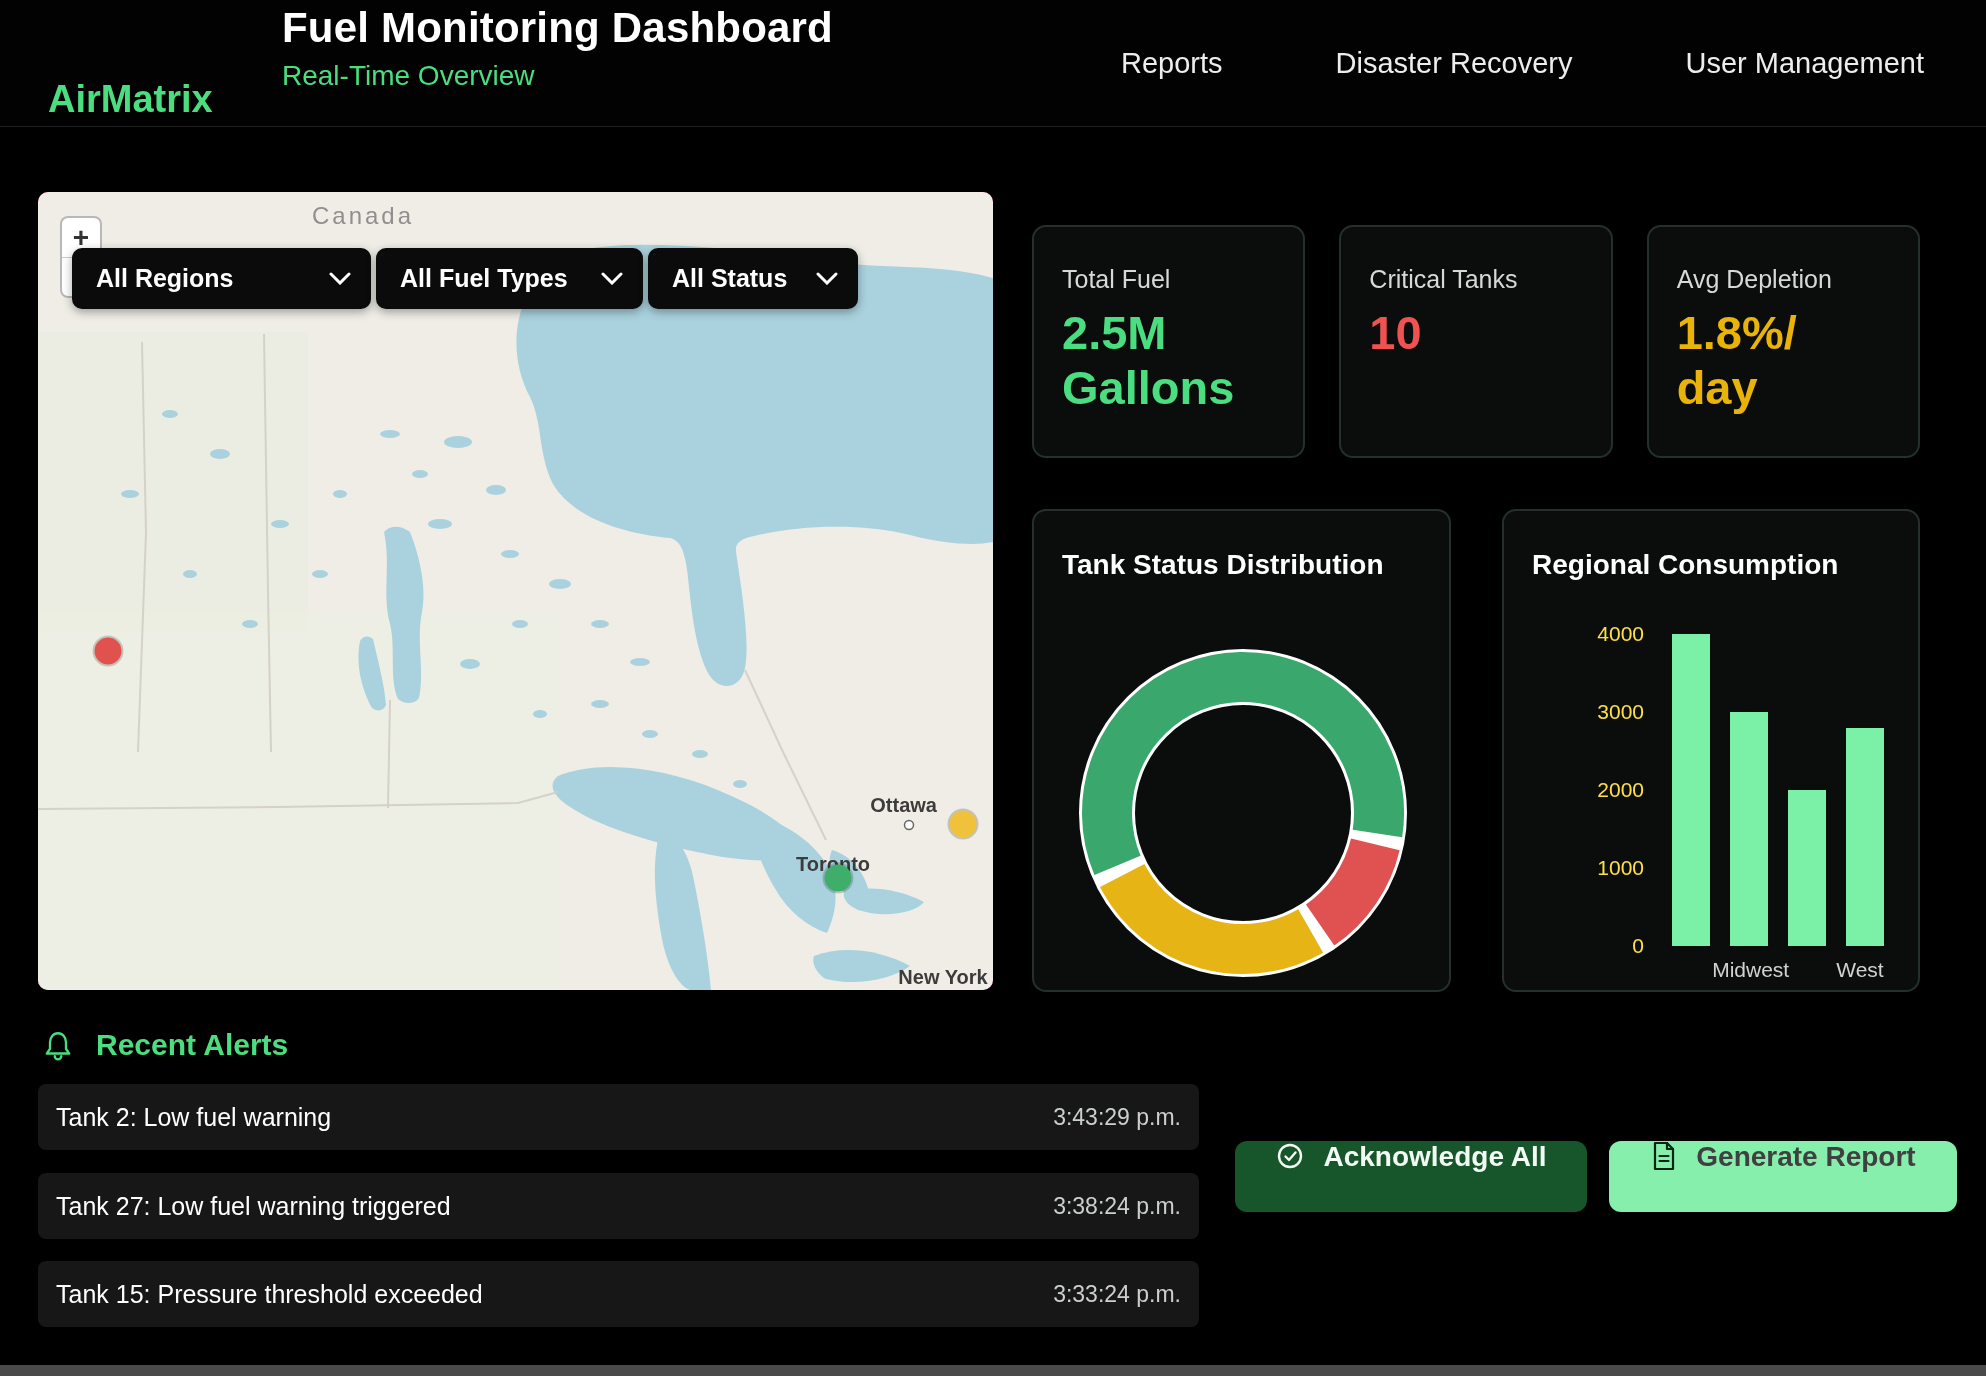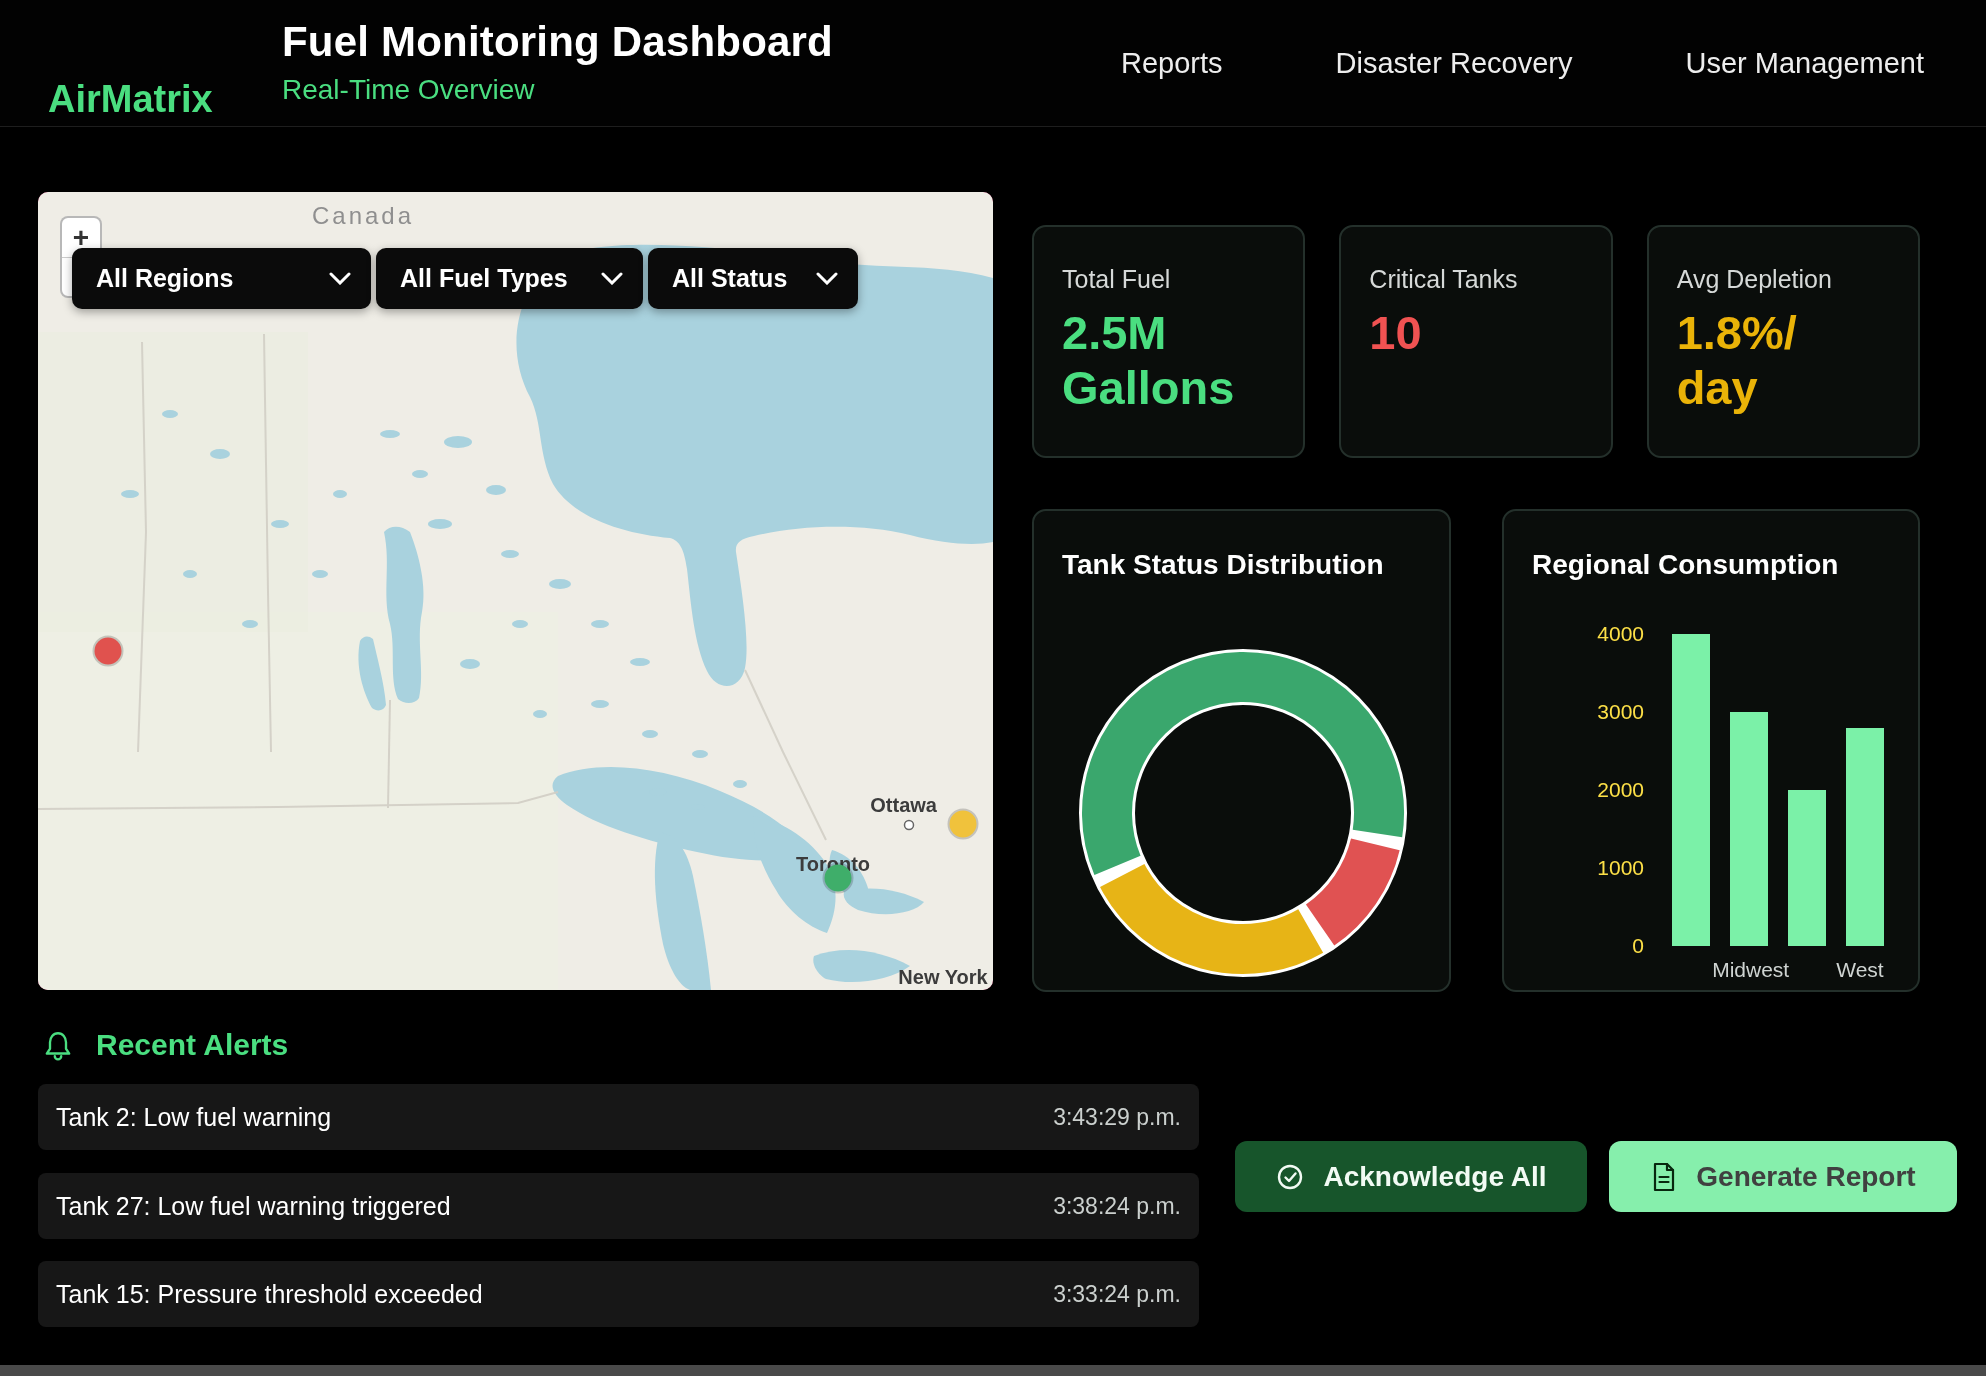--- a/index.html
+++ b/index.html
@@ -7,21 +7,21 @@
   .page {
     position:relative; width:1986px; height:1376px; overflow:hidden;
     background:#000; color:#fff;
     font-family:"Liberation Sans", sans-serif;
   }
 
   
   .header { position:absolute; left:0; top:0; width:1986px; height:127px;
     background:#020202; border-bottom:1px solid #1e1e1e; }
   .brand { position:absolute; left:48px; top:42px; font-size:38px; font-weight:700; color:#4ade80; cursor:pointer;margin-top:36px; }
-  .title-block { position:absolute; left:282px; top:18px; }
+  .title-block { position:absolute; left:282px; top:4px; }
   .page-title { font-size:42px; font-weight:700; color:#fff; letter-spacing:.2px; }
   .page-subtitle { margin-top:8px; font-size:28px; font-weight:400; color:#4ade80; }
   .main-nav { position:absolute; right:62px; top:0; height:127px; display:flex; align-items:center; gap:113px; }
   .main-nav a { font-size:29px; color:#ededed; cursor:pointer; text-decoration:none; }
 
   
   .map-panel { position:absolute; left:38px; top:192px; width:955px; height:798px;
     border-radius:10px; overflow:hidden; background:#be185d; }
   .map-canvas { position:absolute; inset:0; width:100%; height:100%; }
   .map-label-country { font-size:24px; fill:#8f8f8f; letter-spacing:3px; }
@@ -70,21 +70,21 @@
   .alerts-heading { position:absolute; left:42px; top:1028px; display:flex; align-items:center; gap:22px; }
   .alerts-heading .txt { font-size:30px; font-weight:700; color:#4ade80; }
   .bell-icon { width:32px; height:32px; color:#4ade80; }
   .alert-row { position:absolute; left:38px; width:1161px; height:66px; background:#171717;
     border-radius:8px; display:flex; align-items:center; justify-content:space-between; padding:12px 18px; }
   .alert-msg { font-size:25px; color:#fff; }
   .alert-time { font-size:23px; color:#cbd0ce; }
 
   
   .btn { position:absolute; top:1141px; height:71px; border:none; border-radius:12px;
-    display:flex; align-items:center; justify-content:center; gap:18px;
+    display:flex; justify-content:center; gap:18px;
     font-family:inherit; font-size:28px; font-weight:700; cursor:pointer; }
   .btn-ack { left:1235px; width:352px; background:#17552b; color:#f2fbf4; }
   .btn-report { left:1609px; width:348px; background:#86efac; color:#404040; }
 
   .bottom-strip { position:absolute; left:0; top:1365px; width:1986px; height:11px; background:#4a4a4a; }
 </style>
 </head>
 <body>
 
 <div class="page">

